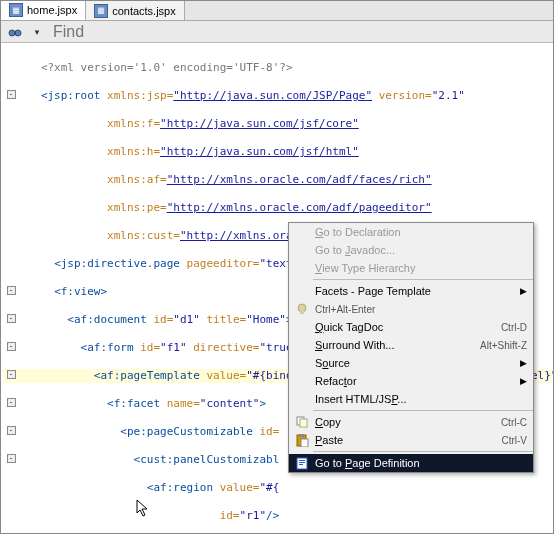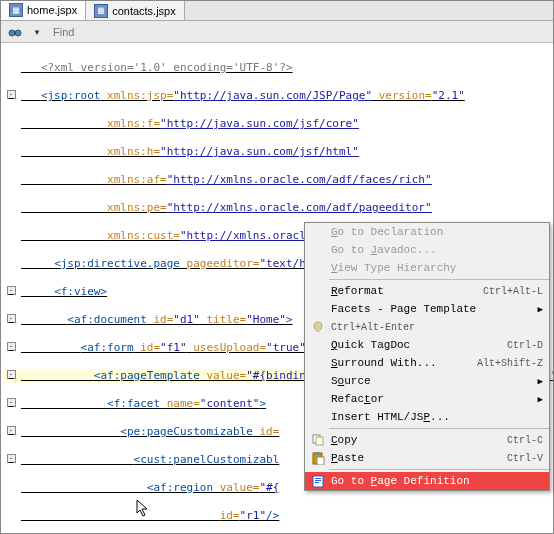--- a/index.html
+++ b/index.html
@@ -3,36 +3,36 @@
 <meta charset="utf-8">
 <style>
   * { margin:0; padding:0; box-sizing:border-box; }
   body { font-family: Tahoma, Arial, sans-serif; font-size:11px; width:554px; height:534px; background:#fff; overflow:hidden; border:1px solid #888; }
   .tabs { display:flex; background:#e6e6e6; border-bottom:1px solid #aaa; height:20px; }
   .tab { display:flex; align-items:center; padding:2px 8px; border-right:1px solid #aaa; background:#f2f2f2; gap:4px; cursor:pointer; }
   .tab.active { background:#fff; border-bottom:1px solid #fff; }
   .tab-icon { width:14px; height:14px; background:#6a8fc0; border:1px solid #3a5f9a; display:flex; align-items:center; justify-content:center; font-size:8px; color:#fff; }
   .toolbar { display:flex; align-items:center; gap:6px; padding:2px 6px; background:#eaeaea; border-bottom:1px solid #bbb; height:22px; }
   .tool-icon { width:16px; height:16px; display:flex; align-items:center; justify-content:center; }
-  .find-input { flex:1; border:none; background:transparent; font-size:11px; padding:1px 2px; color:#555; }
+  .find-input { flex:1; border:none; background:transparent; font-size:16px; padding:1px 2px; color:#555; }
   .editor { font-family:"DejaVu Sans Mono","Lucida Console",monospace; font-size:11px; line-height:14px; padding:4px 2px; white-space:pre; position:relative; background:#fff; }
   .expander { display:inline-block; width:9px; height:9px; border:1px solid #888; background:#eee; font-size:8px; line-height:7px; text-align:center; color:#444; margin-right:2px; }
-  .ln { display:flex;text-decoration:underline; }
+  .ln { display:flex; }
   .gut { width:18px; flex-shrink:0; display:flex; justify-content:center; align-items:flex-start; padding-top:1px; }
   .code { flex:1; } 
   .tgblue { color:#0a4fa0;text-align:center; }
   .attr { color:#c08020; }
   .val { color:#1a1aa0; }
   .pi { color:#777; }
   .link { text-decoration:underline; color:#1a1aa0; }
   .hl { background:#fffcd8; }
   .cursor-arrow { position:absolute; left:116px; top:442px; font-size:16px; color:#000; pointer-events:none; }
-  .context-menu { position:absolute; left:304px; top:222px; width:246px; background:#f0f0f0; border:1px solid #888; box-shadow:2px 2px 4px rgba(0,0,0,.3); font-size:11px; z-index:50;font-family:Liberation Mono, monospace; }
+  .context-menu { position:absolute; left:288px; top:222px; width:246px; background:#f0f0f0; border:1px solid #888; box-shadow:2px 2px 4px rgba(0,0,0,.3); font-size:11px; z-index:50; }
   .menu-item { display:flex; align-items:center; padding:2px 6px 2px 4px; height:18px; gap:4px; }
-  .menu-item.hover { background:#ef4444; color:#fff; }
+  .menu-item.hover { background:#0f172a; color:#fff; }
   .menu-item.disabled { color:#999; }
   .menu-icon-col { width:18px; display:flex; align-items:center; justify-content:center; }
   .menu-label { flex:1; }
   .menu-accel { color:#555; font-size:10px; }
   .menu-sep { height:1px; background:#bbb; margin:2px 0 2px 24px; }
   .arrow { font-size:9px; }
   u.mn { text-decoration:underline; }
 </style>
 </head>
 <body>
@@ -64,21 +64,21 @@
 <div class="ln"><div class="gut"></div><div class="code">   <span class="pi">&lt;?xml version='1.0' encoding='UTF-8'?&gt;</span></div></div>
 <div class="ln"><div class="gut"><span class="expander">-</span></div><div class="code">   <span class="tgblue">&lt;jsp:root</span><span class="attr"> xmlns:jsp=</span><span class="val link">"http://java.sun.com/JSP/Page"</span><span class="attr"> version=</span><span class="val">"2.1"</span></div></div>
 <div class="ln"><div class="gut"></div><div class="code">             <span class="attr">xmlns:f=</span><span class="val link">"http://java.sun.com/jsf/core"</span></div></div>
 <div class="ln"><div class="gut"></div><div class="code">             <span class="attr">xmlns:h=</span><span class="val link">"http://java.sun.com/jsf/html"</span></div></div>
 <div class="ln"><div class="gut"></div><div class="code">             <span class="attr">xmlns:af=</span><span class="val link">"http://xmlns.oracle.com/adf/faces/rich"</span></div></div>
 <div class="ln"><div class="gut"></div><div class="code">             <span class="attr">xmlns:pe=</span><span class="val link">"http://xmlns.oracle.com/adf/pageeditor"</span></div></div>
 <div class="ln"><div class="gut"></div><div class="code">             <span class="attr">xmlns:cust=</span><span class="val link">"http://xmlns.oracle.com/adf/faces/customizable"</span><span class="tgblue">&gt;</span></div></div>
 <div class="ln"><div class="gut"></div><div class="code">     <span class="tgblue">&lt;jsp:directive.page</span><span class="attr"> pageeditor=</span><span class="val">"text/html;charset=UTF-8"</span><span class="tgblue">/&gt;</span></div></div>
 <div class="ln"><div class="gut"><span class="expander">-</span></div><div class="code">     <span class="tgblue">&lt;f:view&gt;</span></div></div>
 <div class="ln"><div class="gut"><span class="expander">-</span></div><div class="code">       <span class="tgblue">&lt;af:document</span><span class="attr"> id=</span><span class="val">"d1"</span><span class="attr"> title=</span><span class="val">"Home"</span><span class="tgblue">&gt;</span></div></div>
-<div class="ln"><div class="gut"><span class="expander">-</span></div><div class="code">         <span class="tgblue">&lt;af:form</span><span class="attr"> id=</span><span class="val">"f1"</span><span class="attr"> usesUpload=</span><span class="val">"true"</span><span class="tgblue">&gt;</span></div></div>
+<div class="ln"><div class="gut"><span class="expander">-</span></div><div class="code">         <span class="tgblue">&lt;af:form</span><span class="attr"> id=</span><span class="val">"f1"</span><span class="attr"> directive=</span><span class="val">"true"</span><span class="tgblue">&gt;</span></div></div>
 <div class="ln hl"><div class="gut"><span class="expander">-</span></div><div class="code">           <span class="tgblue">&lt;af:pageTemplate</span><span class="attr"> value=</span><span class="val">"#{bindings.pageTemplateBinding.templateModel}"</span></div></div>
 <div class="ln"><div class="gut"><span class="expander">-</span></div><div class="code">             <span class="tgblue">&lt;f:facet</span><span class="attr"> name=</span><span class="val">"content"</span><span class="tgblue">&gt;</span></div></div>
 <div class="ln"><div class="gut"><span class="expander">-</span></div><div class="code">               <span class="tgblue">&lt;pe:pageCustomizable</span><span class="attr"> id=</span></div></div>
 <div class="ln"><div class="gut"><span class="expander">-</span></div><div class="code">                 <span class="tgblue">&lt;cust:panelCustomizabl</span></div></div>
 <div class="ln"><div class="gut"></div><div class="code">                   <span class="tgblue">&lt;af:region</span><span class="attr"> value=</span><span class="val">"#{</span></div></div>
 <div class="ln"><div class="gut"></div><div class="code">                              <span class="attr">id=</span><span class="val">"r1"</span><span class="tgblue">/&gt;</span></div></div>
 
 
 
 
@@ -104,25 +104,20 @@
     </div>
   <div class="menu-item disabled">
       <div class="menu-icon-col"></div>
       <span class="menu-label">Go to <u class="mn">J</u>avadoc...</span>
     </div>
   <div class="menu-item disabled">
       <div class="menu-icon-col"></div>
       <span class="menu-label"><u class="mn">V</u>iew Type Hierarchy</span>
     </div>
   <div class="menu-sep"></div>
-  <div class="menu-item">
-      <div class="menu-icon-col"></div>
-      <span class="menu-label"><u class="mn">R</u>eformat</span>
-      <span class="menu-accel">Ctrl+Alt-L</span>
-    </div>
   <div class="menu-item">
       <div class="menu-icon-col"></div>
       <span class="menu-label">Facets - Page Template</span>
       <span class="arrow">▶</span>
     </div>
   <div class="menu-item disabled">
       <div class="menu-icon-col">
         <svg width="12" height="12">
           <circle cx="6" cy="5" r="4" fill="#e0d090" stroke="#aa9"></circle>
           <rect x="4" y="8" width="4" height="3" fill="#ccc"></rect>

